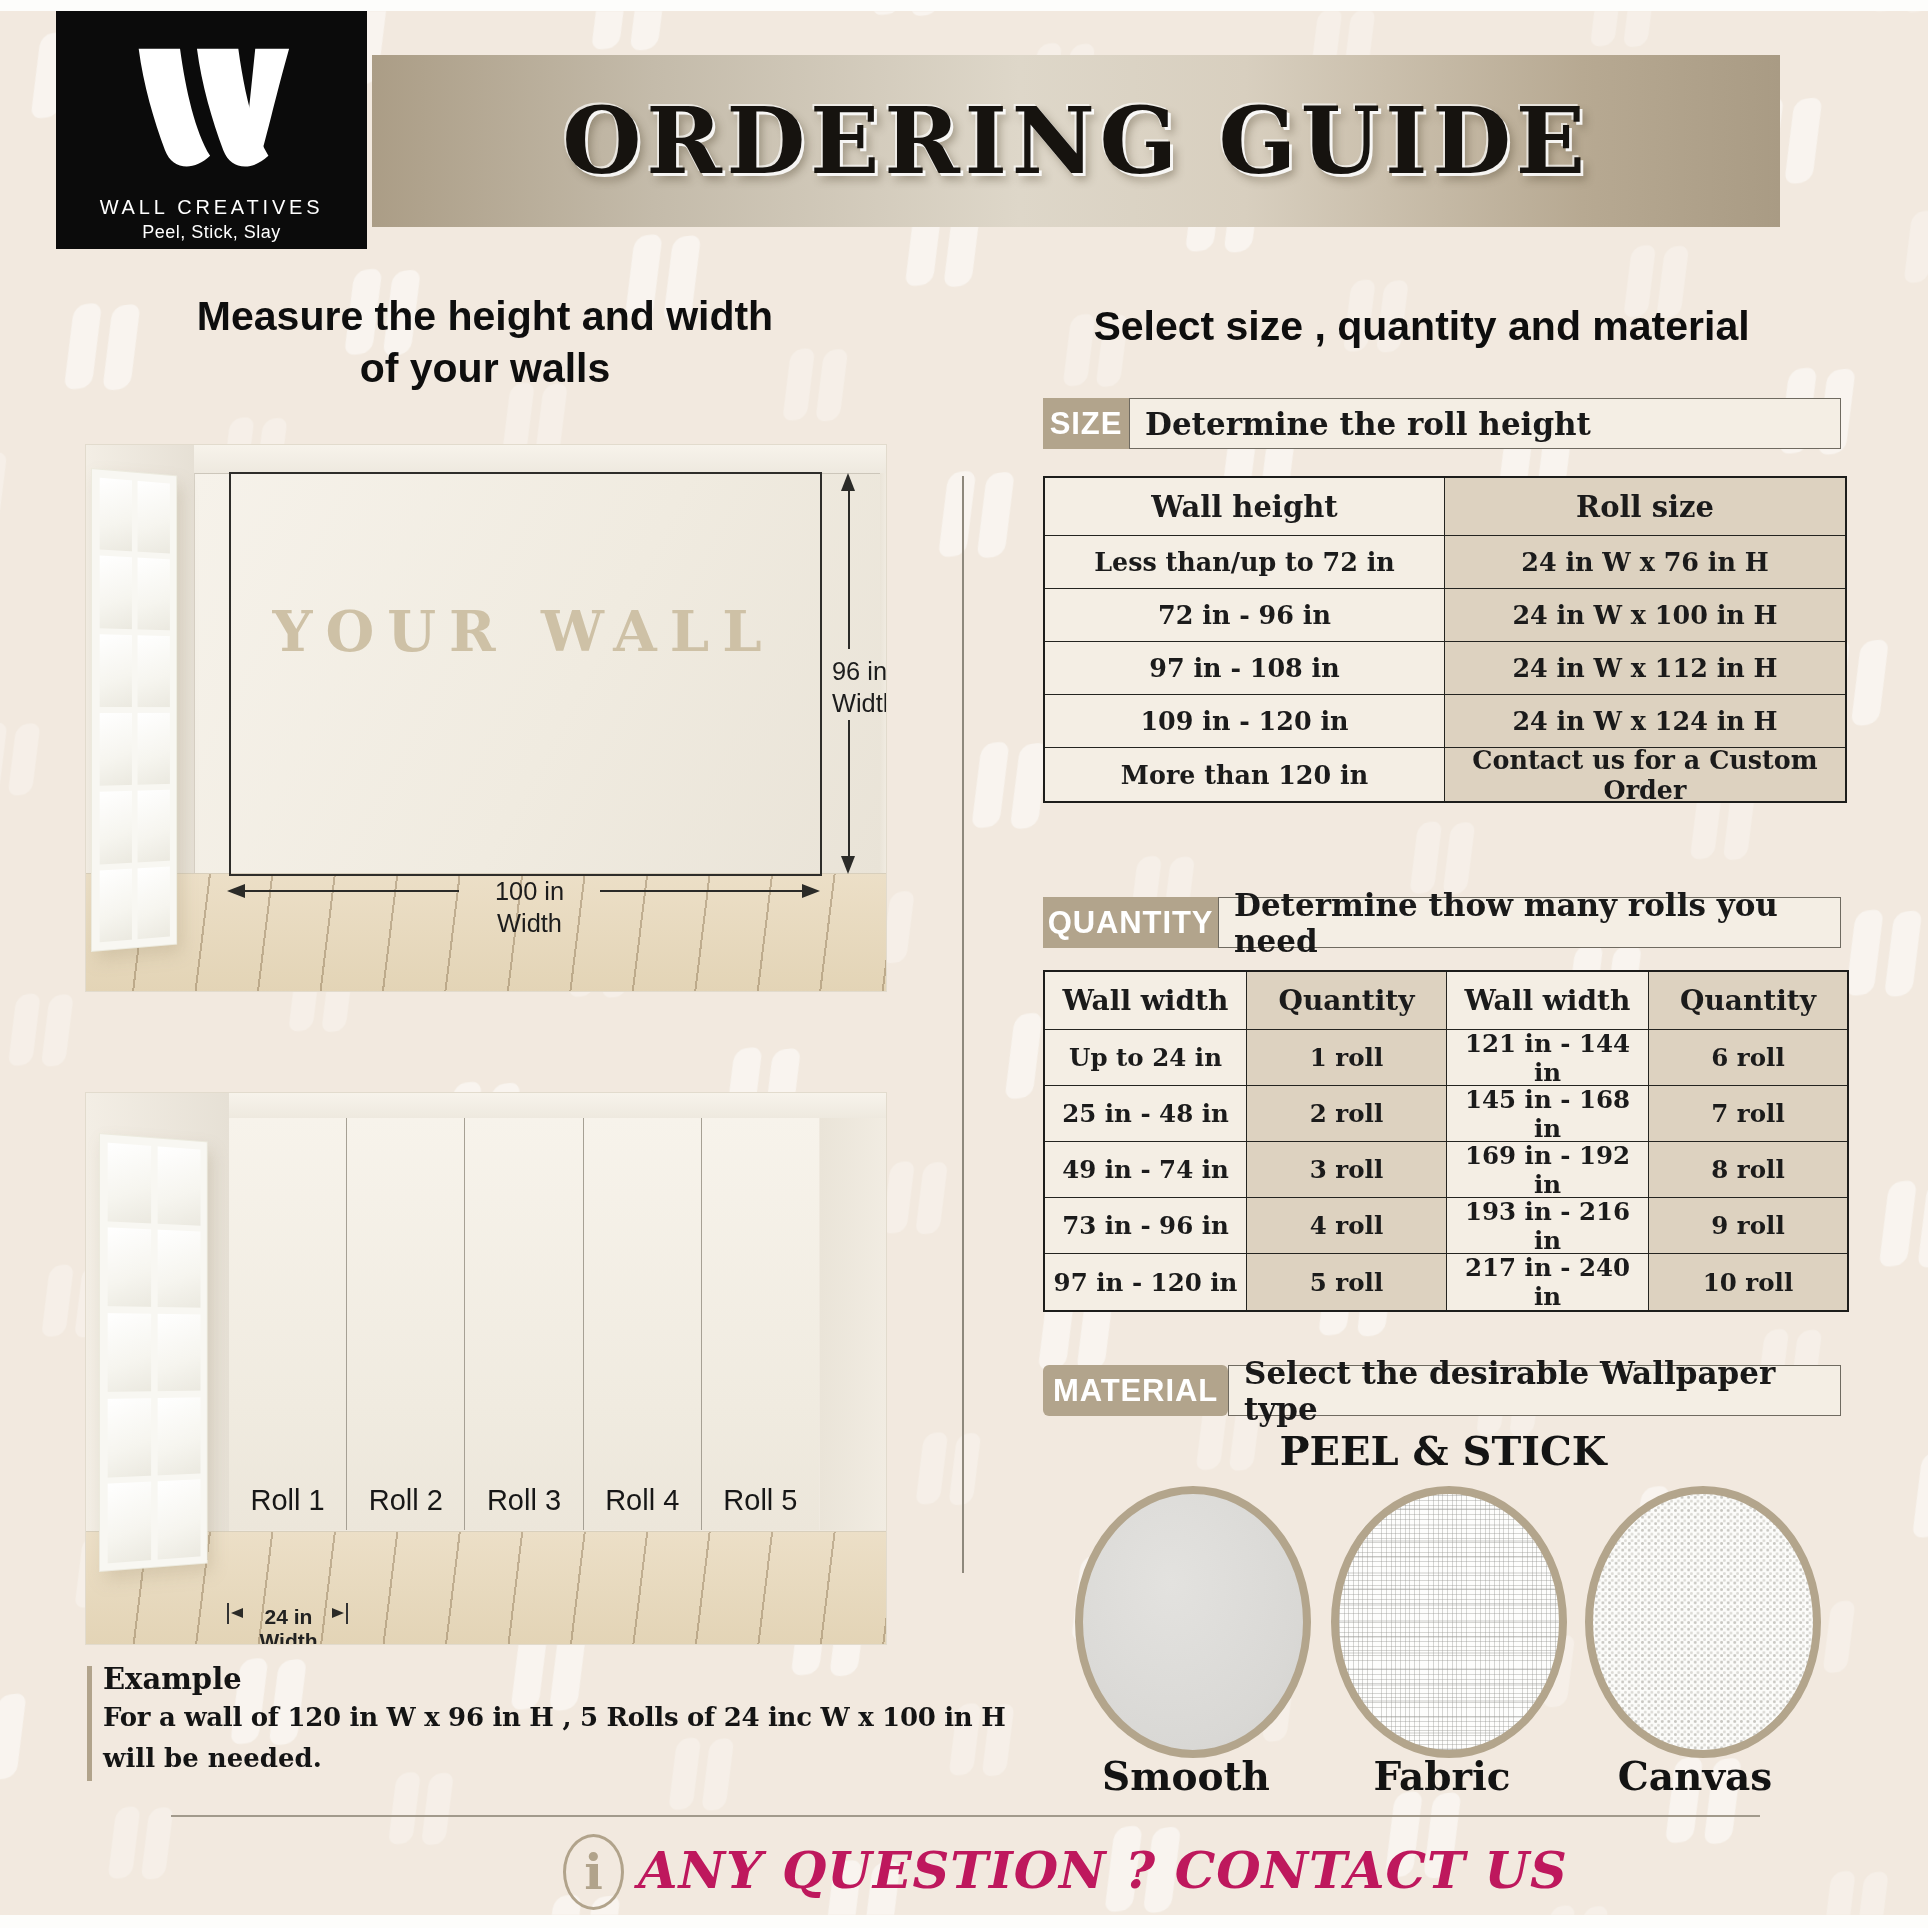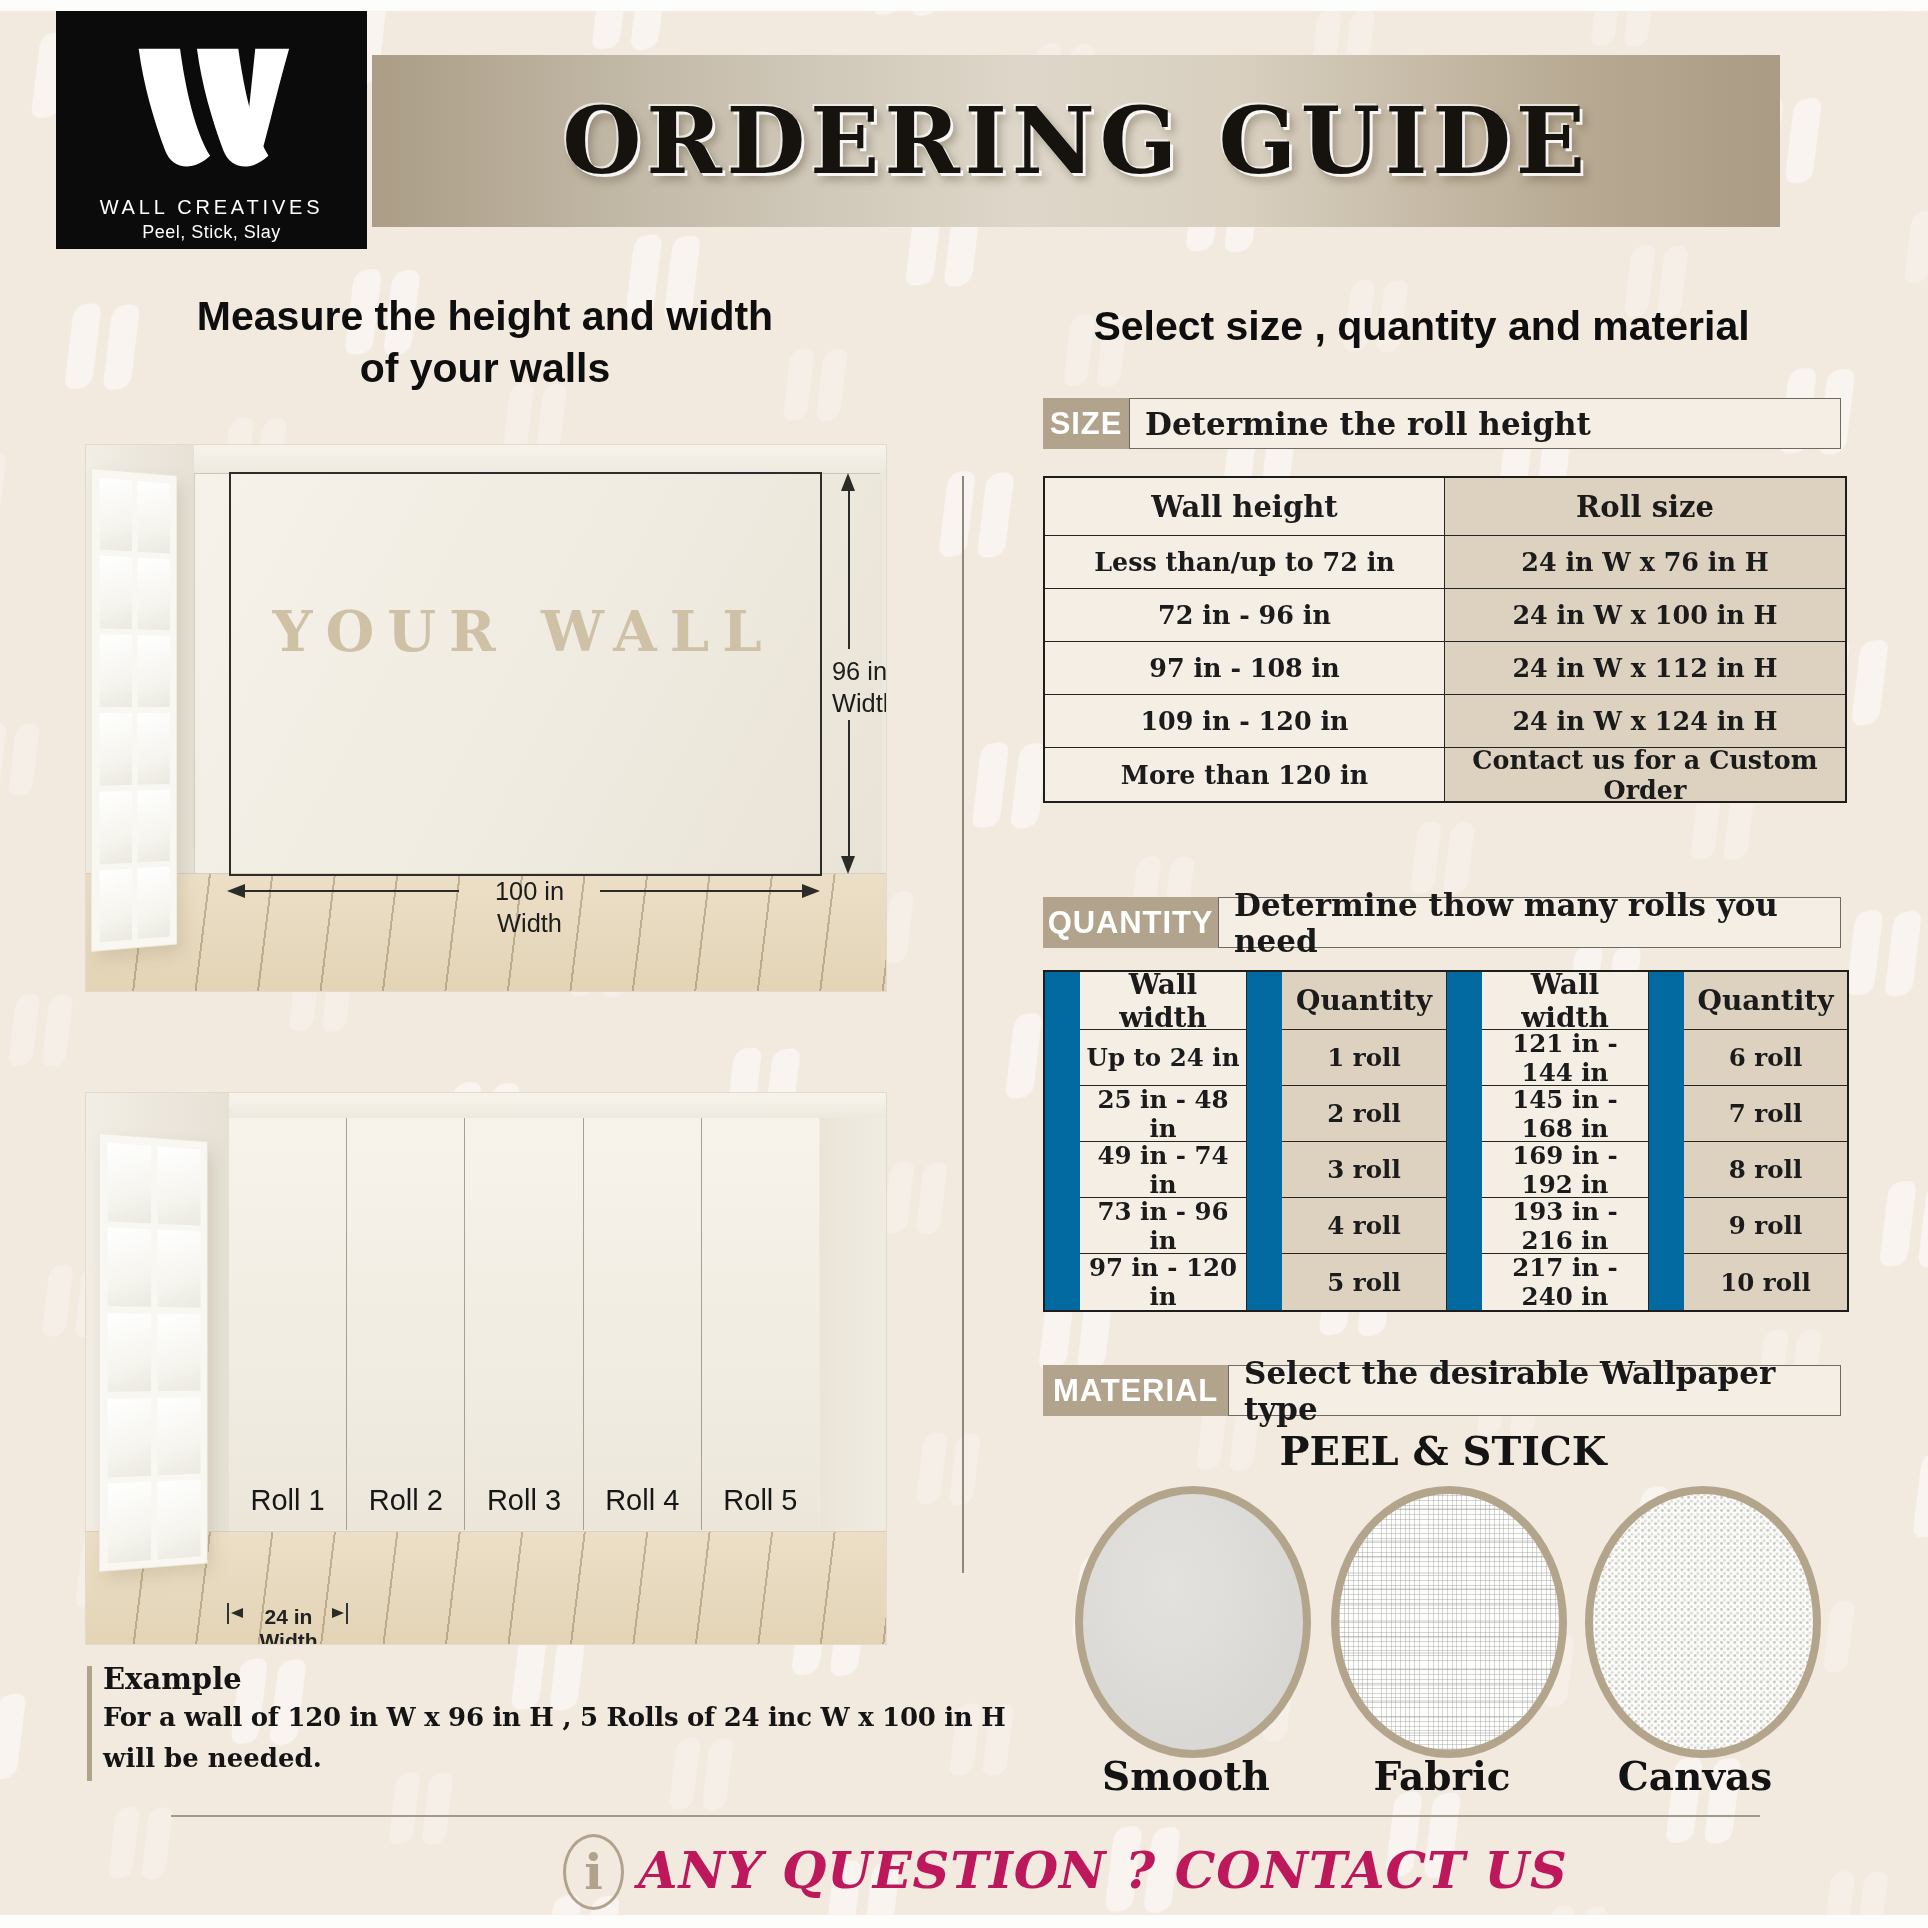--- a/index.html
+++ b/index.html
@@ -83,21 +83,21 @@
   .cell{display:flex;align-items:center;justify-content:center;text-align:center;
         font-family:"DejaVu Serif",serif;font-weight:bold;font-size:25.4px;color:#1b1b1b;
         border-right:1.9px solid #242420;border-bottom:1.9px solid #242420;padding:0 5.6px;}
   .cell.hdr{font-size:29px;}
   .bg-light{background:#f4eee4;}
   .bg-tan{background:#ddd2c0;}
   .sg{grid-template-columns:400px 400px;grid-template-rows:58px 53px 53px 53px 53px 53px;}
   .sg .cell:nth-child(2n){border-right:none;}
   .sg .cell:nth-last-child(-n+2){border-bottom:none;}
   .qg{grid-template-columns:202px 200px 202px 198px;grid-template-rows:58px 56px 56px 56px 56px 56px;}
-  .qg .cell{font-size:24.5px;margin-left:35px;}
+  .qg .cell{font-size:24.5px;}
   .qg .cell.hdr{font-size:28px;}
   .qg .cell:nth-child(4n){border-right:none;}
   .qg .cell:nth-last-child(-n+4){border-bottom:none;}
 
   .peelstick{left:1043px;top:1427px;width:800px;text-align:center;font-family:"DejaVu Serif",serif;
              font-weight:bold;font-size:40px;color:#141414;}
   .swatch{position:absolute;top:1486px;width:220px;height:256px;border:8.5px solid #b3a58c;border-radius:50%;}
   .sw-smooth{left:1075px;background:radial-gradient(ellipse at 40% 35%,#e3e2df 0%,#d9d8d5 70%,#d2d1ce 100%);}
   .sw-fabric{left:1331px;background:
       repeating-linear-gradient(0deg, rgba(148,148,144,.38) 0 0.9px, transparent 0.9px 4.7px),
@@ -311,21 +311,21 @@
       <div class="cell bg-light">193 in - 216 in</div>
       <div class="cell bg-tan">9 roll</div>
 
       <div class="cell bg-light">97 in - 120 in</div>
       <div class="cell bg-tan">5 roll</div>
       <div class="cell bg-light">217 in - 240 in</div>
       <div class="cell bg-tan">10 roll</div>
     </div>
 
     <div class="secrow" style="left:1043px;top:1365px;width:798px;">
-      <div class="badge" style="width:185px;">MATERIAL</div>
+      <div class="badge" style="width:185px;border-radius:6px;">MATERIAL</div>
       <div class="caption" style="flex:1;">Select the desirable Wallpaper type</div>
     </div>
     <div class="abs peelstick">PEEL &amp; STICK</div>
 
     <div class="swatch sw-smooth"></div>
     <div class="swatch sw-fabric"></div>
     <div class="swatch sw-canvas"></div>
 
     <div class="sw-label" style="left:1073px;">Smooth</div>
     <div class="sw-label" style="left:1329px;">Fabric</div>

